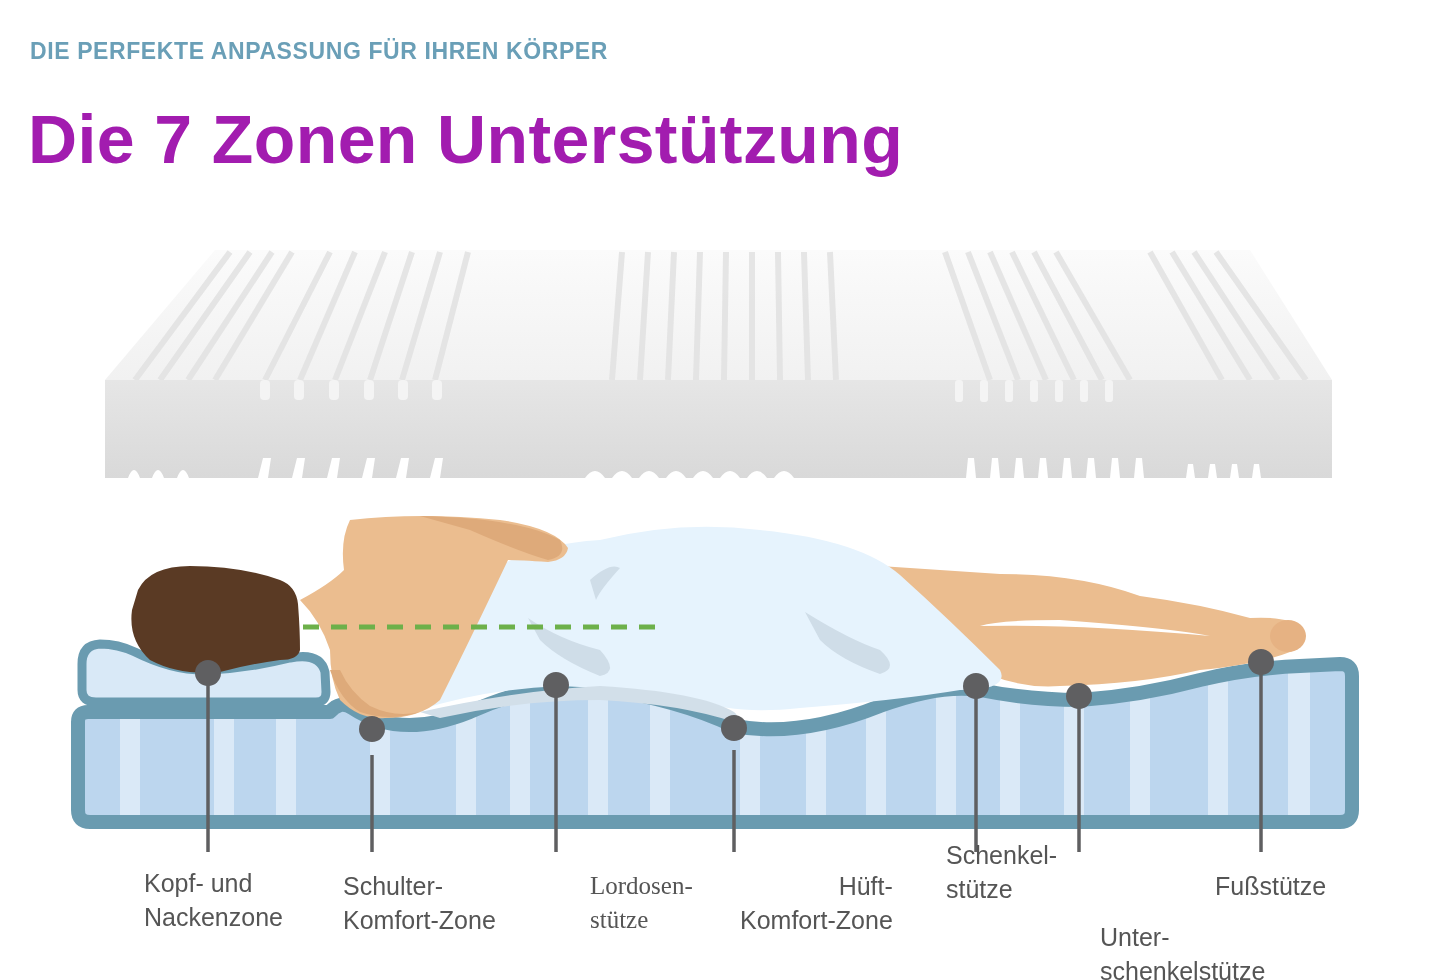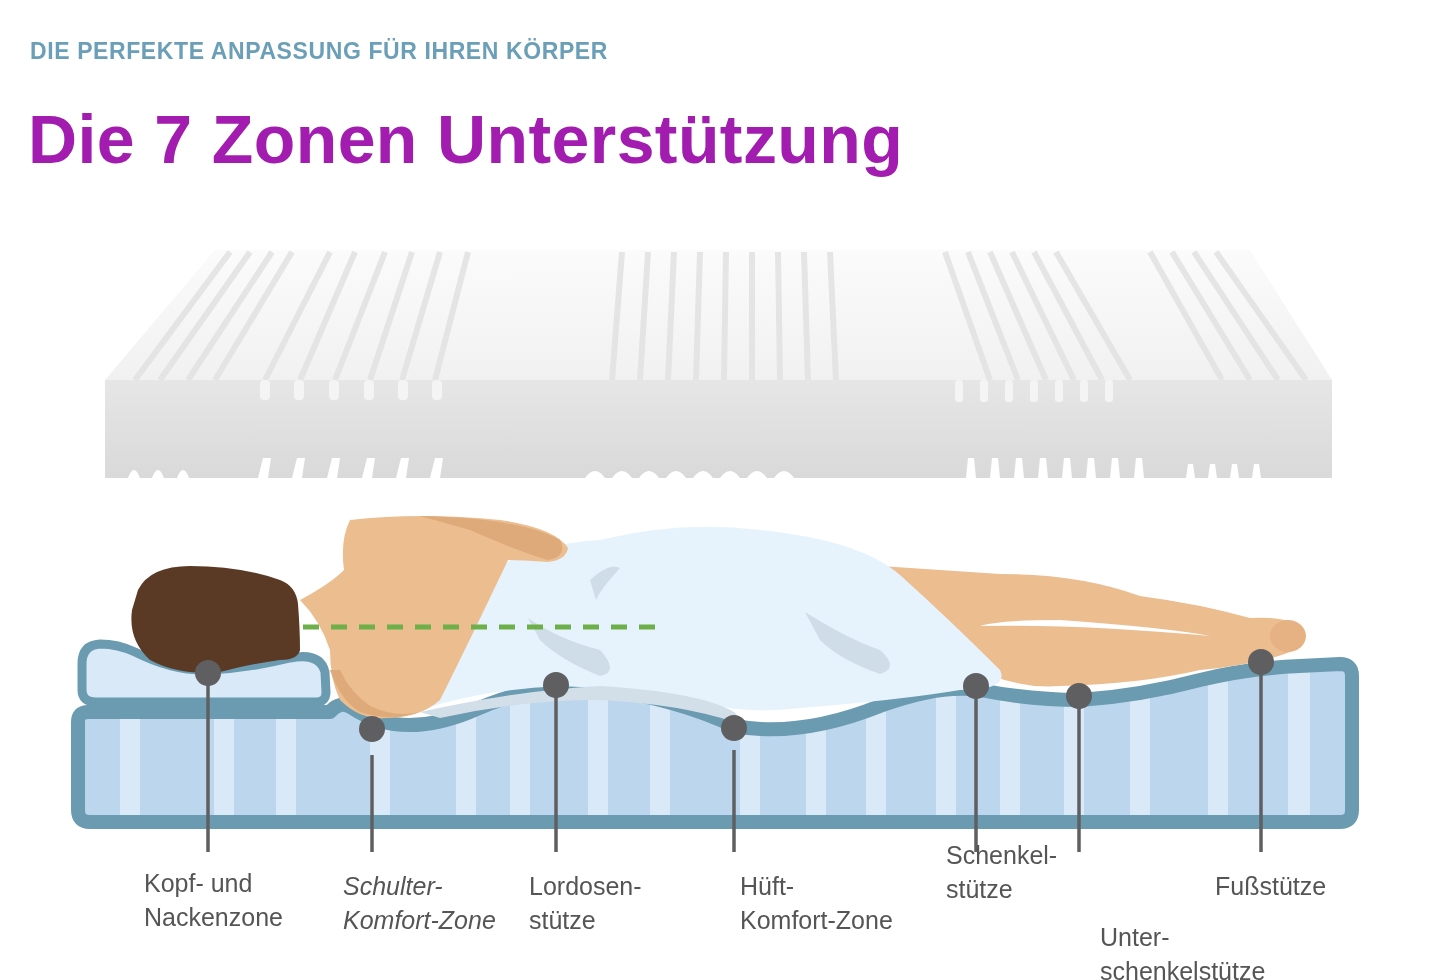--- a/index.html
+++ b/index.html
@@ -191,29 +191,29 @@
         <circle cx="1261" cy="662" r="13" stroke="none"></circle>
         <line x1="1261" y1="669" x2="1261" y2="852" stroke-width="3.5"></line>
       </g>
   </g>
 </svg>
 
 <div class="label" style="left:112px; top:866px;">
   <span>Kopf- und</span>
   <span>Nackenzone</span>
 </div>
-<div class="label" style="left:311px; top:869px;font-style:italic;">
+<div class="label" style="left:311px; top:869px;">
   <span>Schulter-</span>
   <span>Komfort-Zone</span>
 </div>
-<div class="label" style="left:497px; top:869px;">
+<div class="label" style="left:558px; top:869px;font-family:Liberation Serif, serif;">
   <span>Lordosen-</span>
   <span>stütze</span>
 </div>
-<div class="label" style="left:708px; top:869px;">
+<div class="label" style="left:708px; top:869px;text-align:right;">
   <span>Hüft-</span>
   <span>Komfort-Zone</span>
 </div>
 <div class="label" style="left:914px; top:838px;">
   <span>Schenkel-</span>
   <span>stütze</span>
 </div>
 <div class="label" style="left:1068px; top:920px;">
   <span>Unter-</span>
   <span>schenkelstütze</span>

